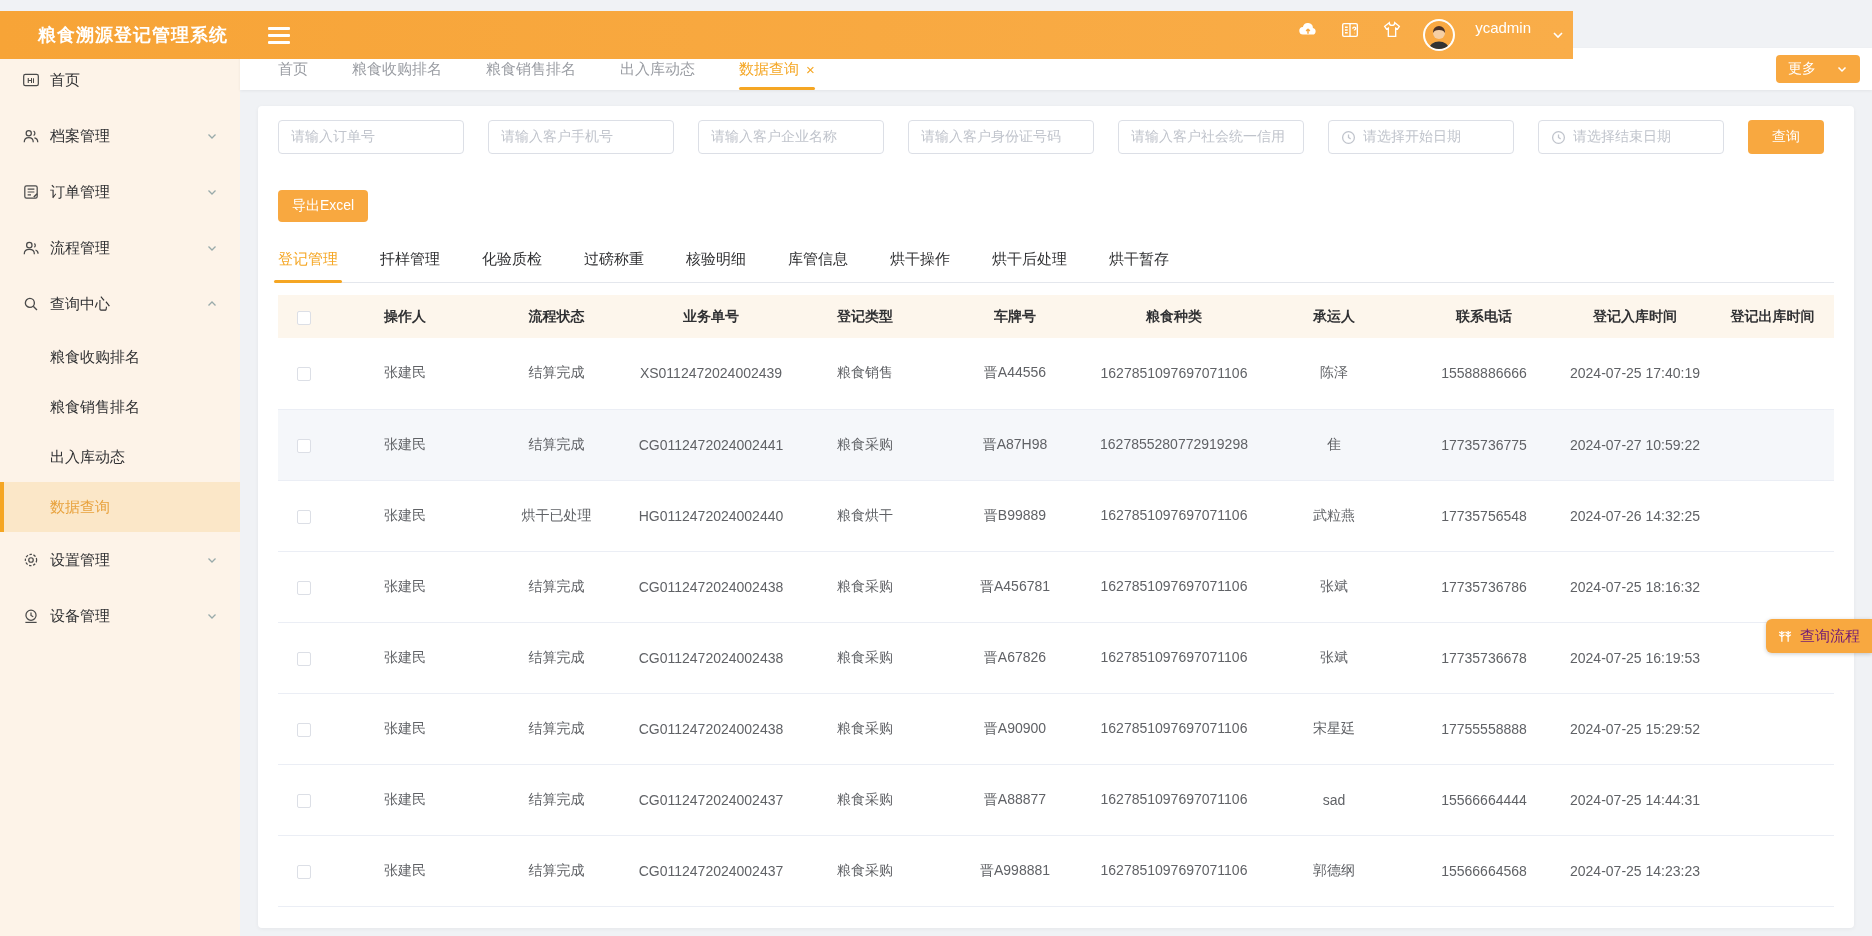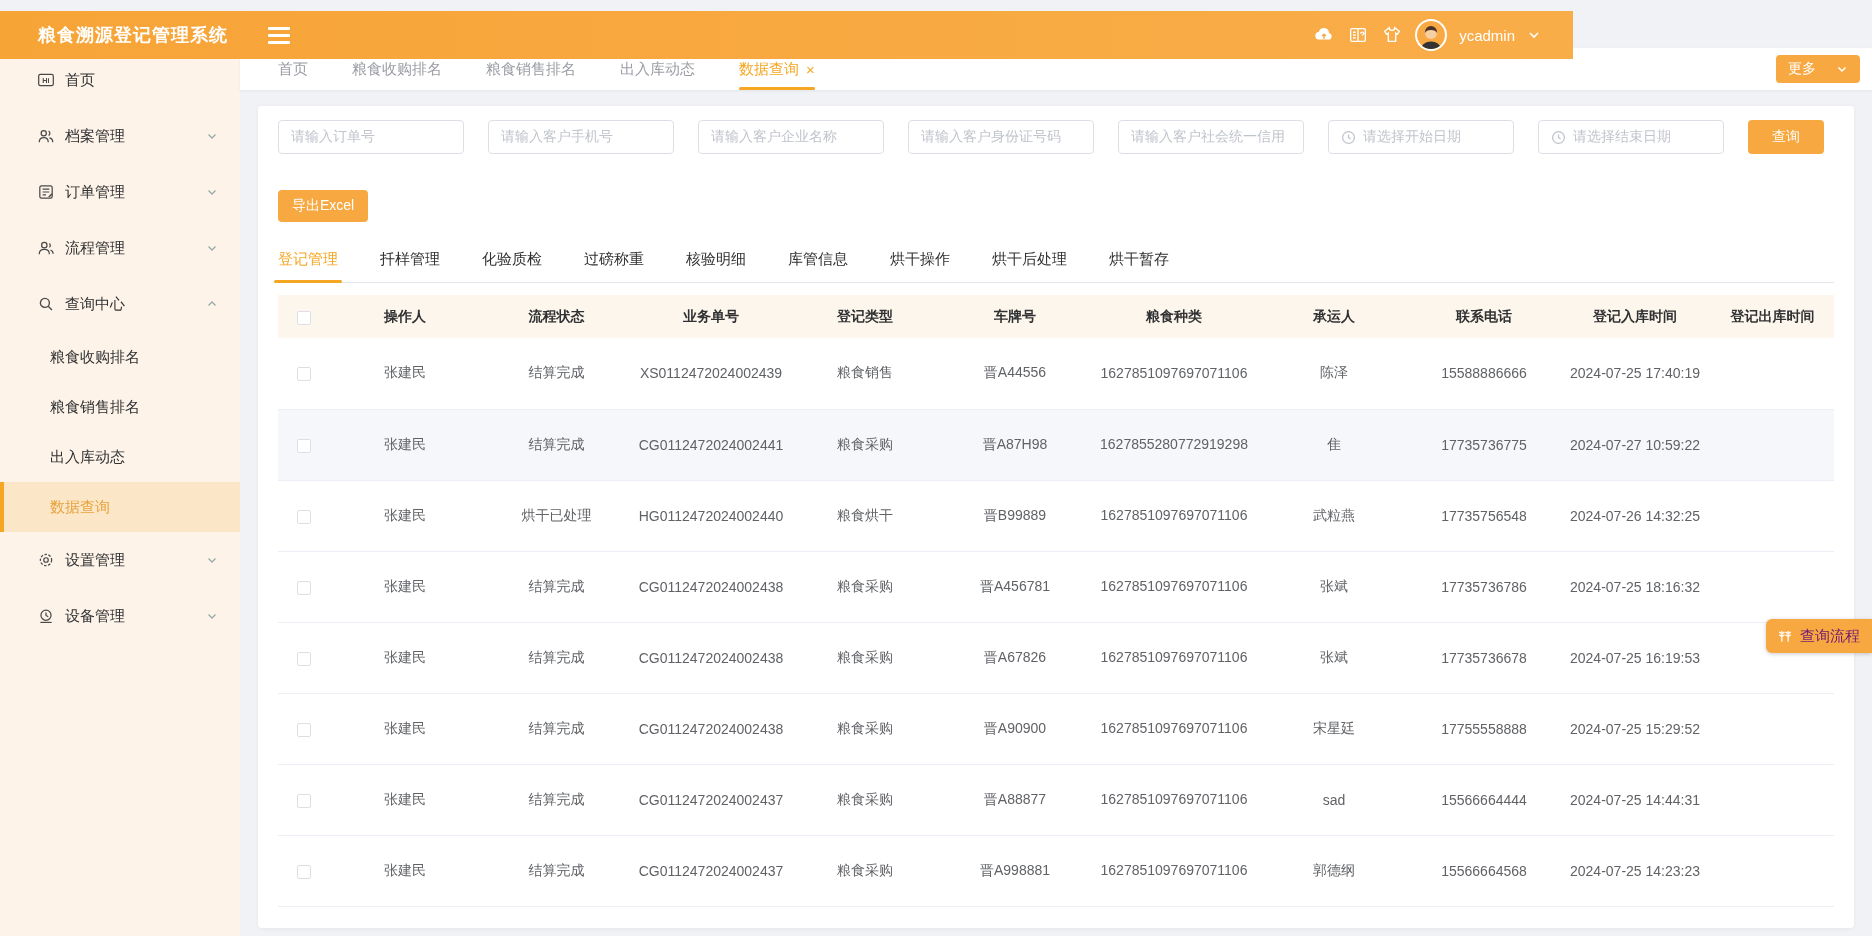--- a/index.html
+++ b/index.html
@@ -10,30 +10,30 @@
   }
   *{box-sizing:border-box;margin:0;padding:0;font-family:"Liberation Sans","DejaVu Sans",sans-serif;}
   html,body{width:1872px;height:936px;overflow:hidden;background:var(--page-bg);}
   .app{position:relative;width:1872px;height:936px;}
 
   
   .header{position:absolute;left:0;top:11px;width:1573px;height:48px;background:linear-gradient(90deg,#f7a437,#f9ad49);display:flex;align-items:center;z-index:5;}
   .header-title{color:#fff;font-size:18px;font-weight:bold;padding-left:38px;width:240px;letter-spacing:1px;}
   .hamburger{margin-left:28px;cursor:pointer;display:flex;flex-direction:column;gap:4px;}
   .hamburger span{display:block;width:22px;height:3px;background:#fff;border-radius:1px;}
-  .header-right{margin-left:auto;display:flex;align-items:center;gap:12px;padding-right:32px;}
+  .header-right{margin-left:auto;display:flex;gap:20px;padding-right:8px;}
   .hicon{width:22px;height:22px;display:flex;align-items:center;justify-content:center;cursor:pointer;}
   .avatar{width:32px;height:32px;border-radius:50%;border:2px solid rgba(255,255,255,.95);overflow:hidden;background:#fbe0b6;flex:0 0 auto;}
   .username{color:#fff;font-size:15px;}
   .user-caret{display:flex;align-items:center;}
 
   
   .sidebar{position:absolute;left:0;top:48px;width:240px;height:888px;background:var(--sidebar-bg);padding-top:4px;overflow:hidden;}
   .side-item{height:56px;display:flex;align-items:center;padding:0 22px;cursor:pointer;color:var(--dark);font-size:15px;}
-  .side-item .sicon{width:18px;height:18px;margin-right:10px;flex:0 0 auto;display:flex;align-items:flex-end;justify-content:center;margin-left:15px;}
+  .side-item .sicon{width:18px;height:18px;margin-right:10px;flex:0 0 auto;display:flex;align-items:flex-end;justify-content:center;}
   .side-item .caret{margin-left:auto;display:flex;}
   .side-sub{height:50px;display:flex;align-items:center;padding-left:50px;font-size:15px;color:var(--dark);cursor:pointer;}
   .side-sub.active{background:var(--active-item-bg);border-left:4px solid var(--accent);padding-left:46px;color:#e8a23d;}
 
   
   .main{position:absolute;left:240px;top:48px;width:1632px;height:888px;background:var(--page-bg);}
   .tabbar{height:42px;background:#fff;box-shadow:0 1px 3px rgba(0,0,0,.06);display:flex;align-items:center;padding-left:38px;position:relative;}
   .tab{height:42px;display:flex;align-items:center;margin-right:44px;font-size:15px;color:var(--tab-gray);cursor:pointer;position:relative;}
   .tab.active{color:var(--accent);}
   .tab.active::after{content:"";position:absolute;left:0;right:0;bottom:0;height:3px;background:var(--accent);border-radius:2px;}

